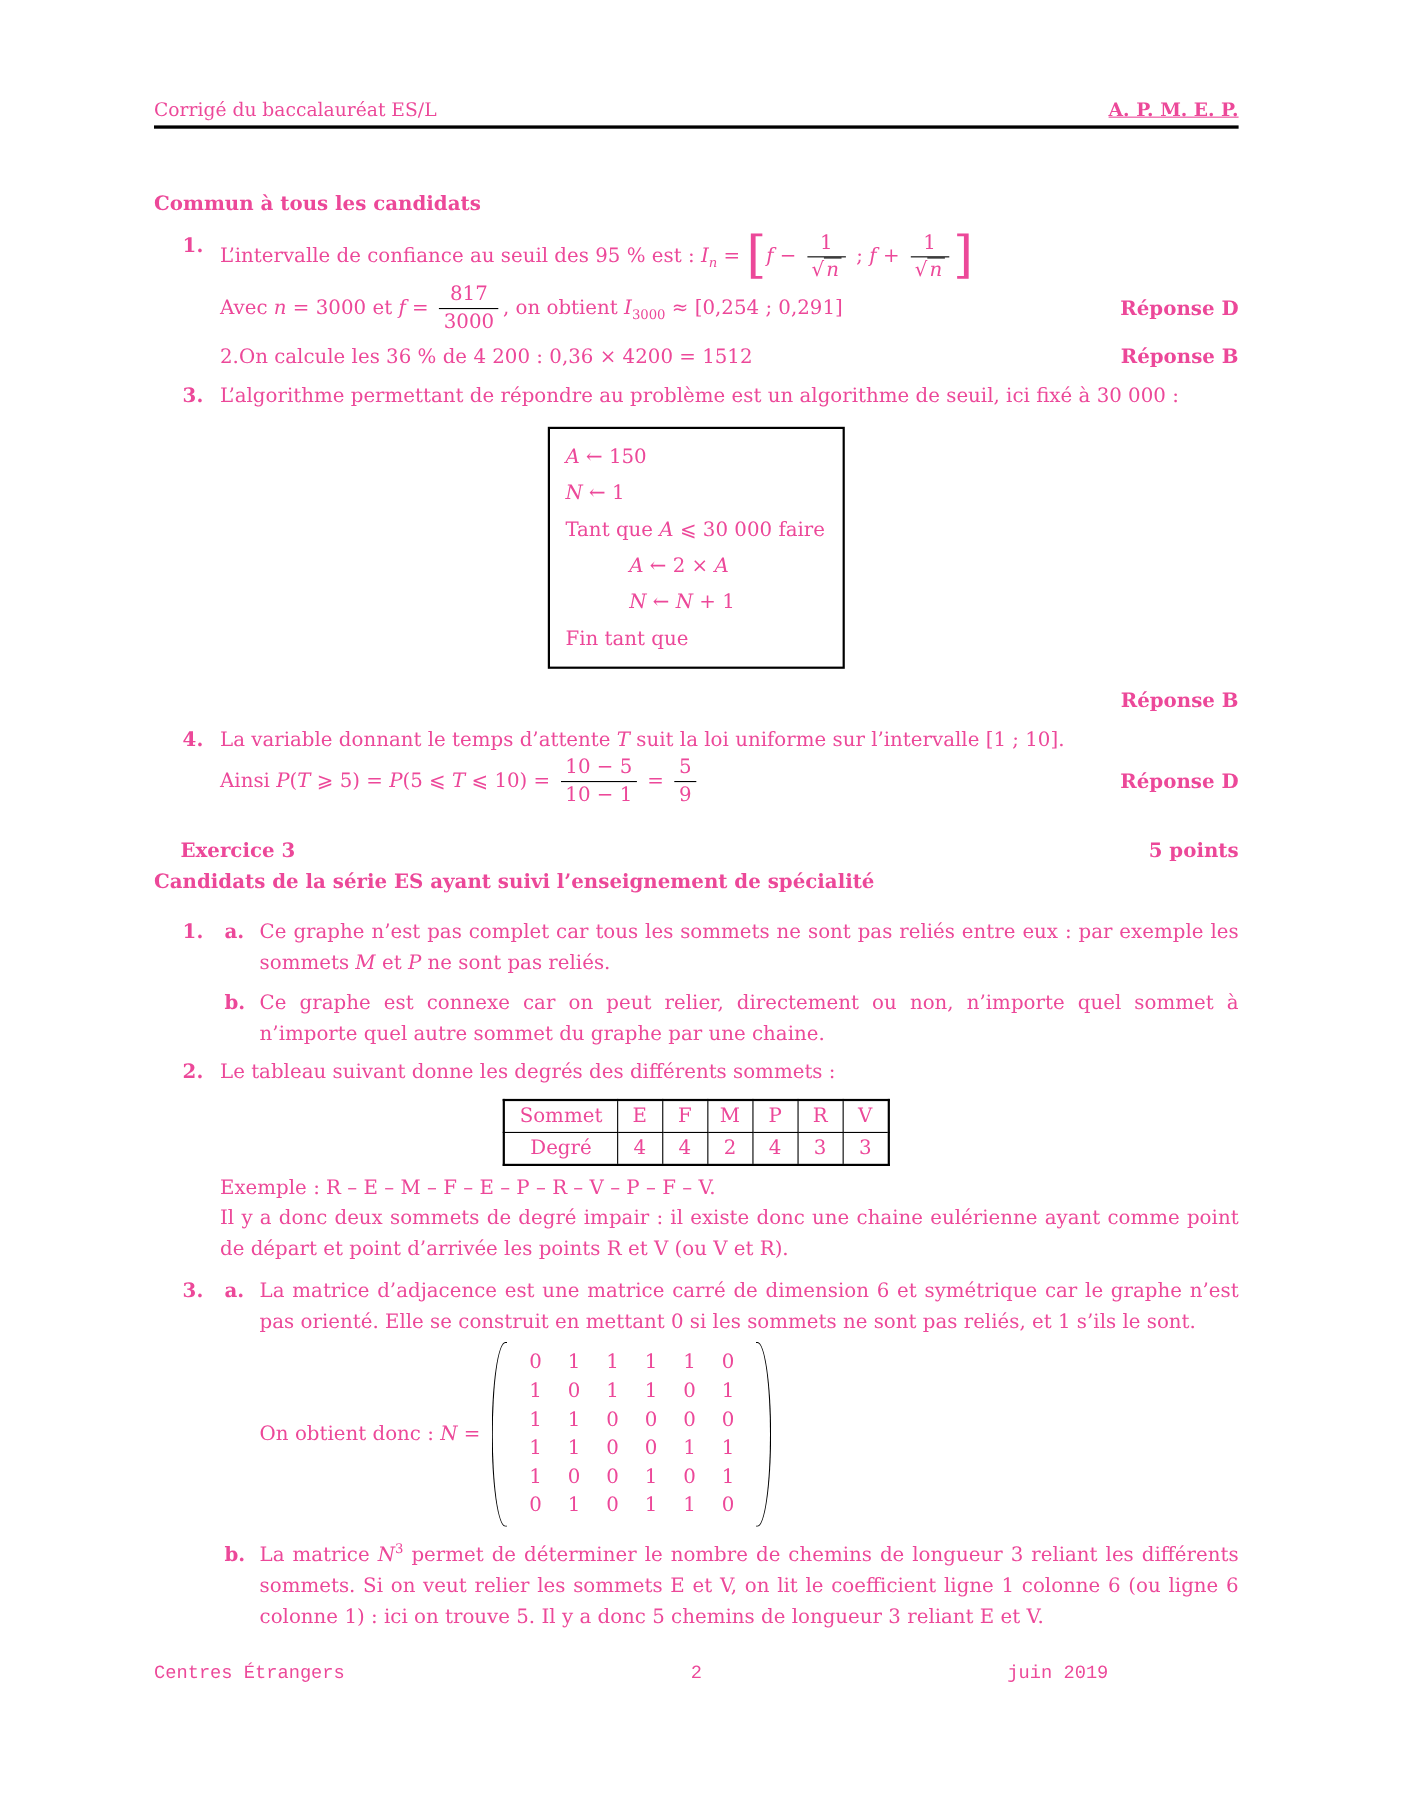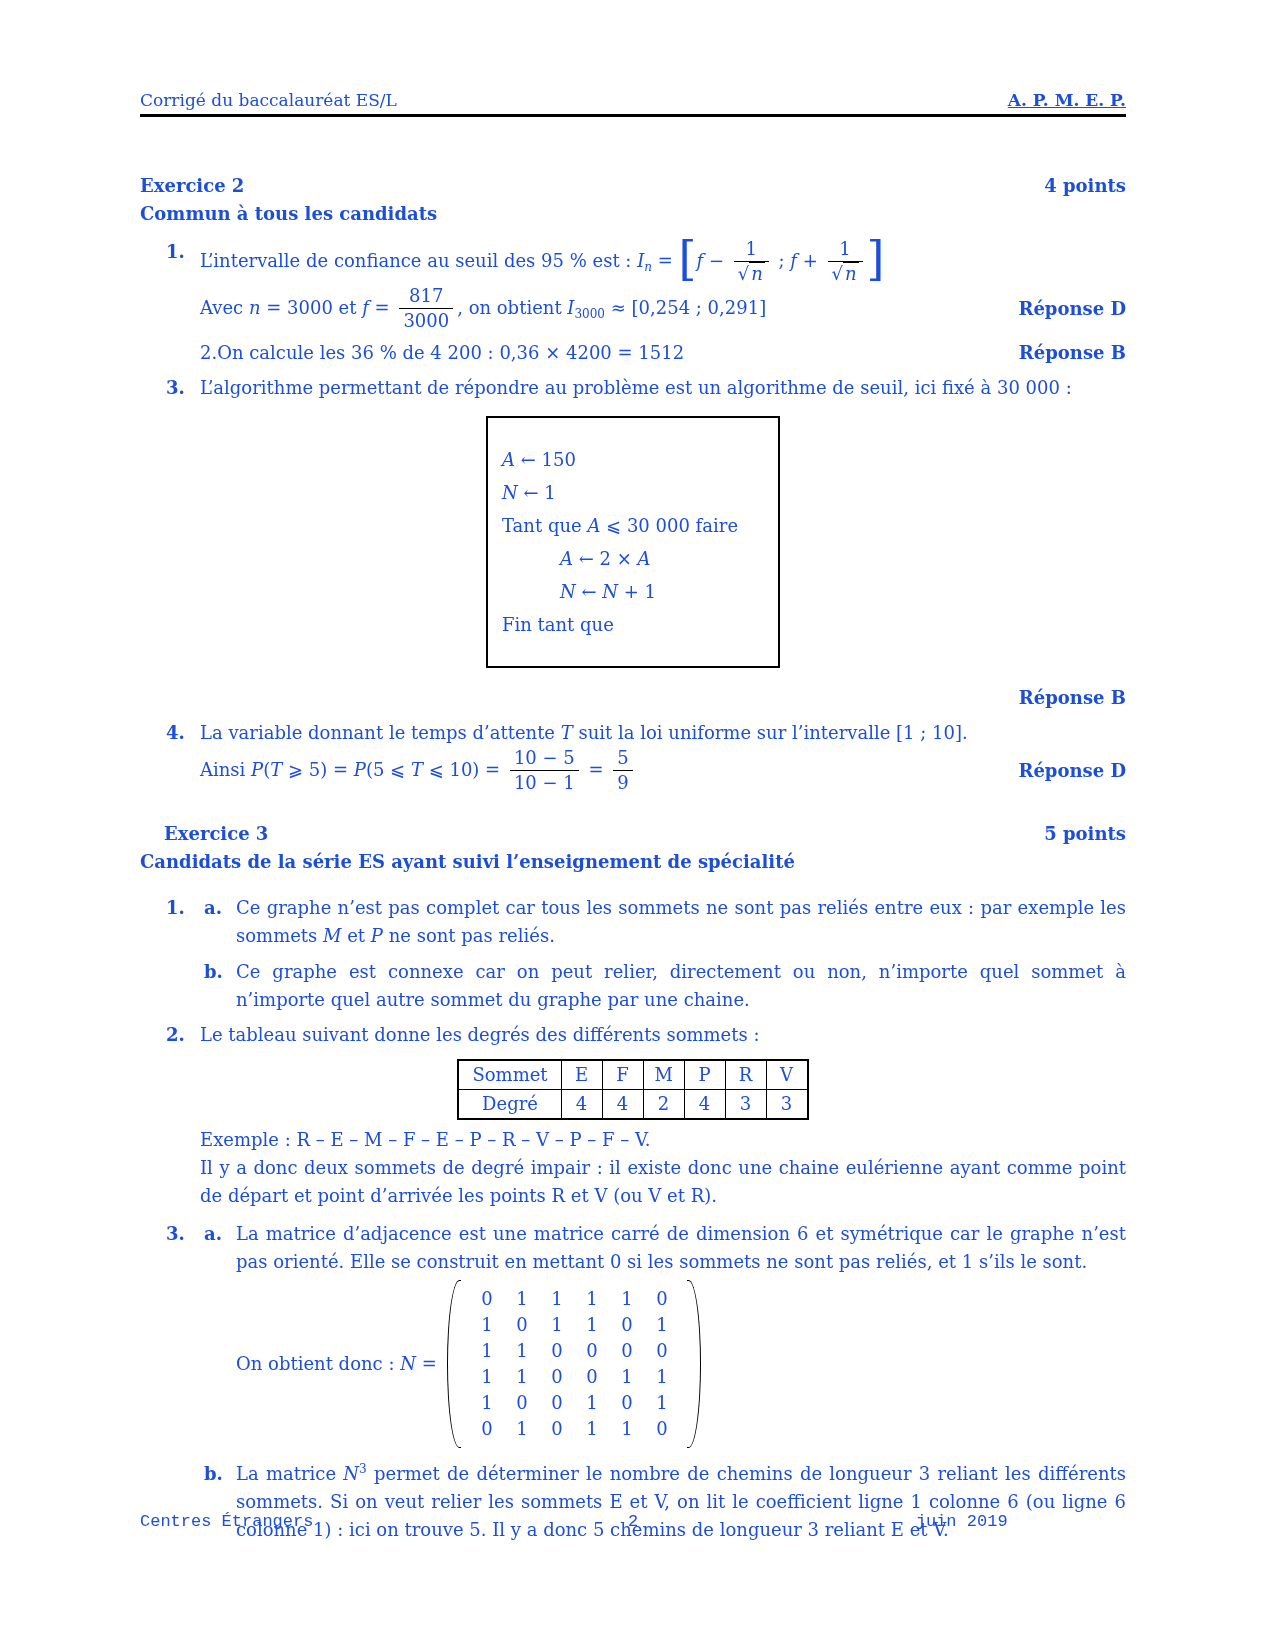--- a/index.html
+++ b/index.html
@@ -1,19 +1,19 @@
 <!DOCTYPE html>
 <html><head>
 <meta charset="utf-8">
 <style>
   html,body{margin:0;padding:0;background:#e8e8e8;}
   .page{
     position:relative;width:1275px;height:1650px;background:#ffffff;
     font-family:"DejaVu Serif","Liberation Serif",serif;
-    font-size:18px;color:#1d4ed8;overflow:hidden;margin:0 auto;
+    font-size:18px;color:#ec4899;overflow:hidden;margin:0 auto;
   }
   
   .header{
     position:absolute;left:140px;right:149px;top:90px;
     display:flex;justify-content:space-between;align-items:flex-end;
     border-bottom:3px solid #000;padding-bottom:4px;font-size:17px;
   }
   .header .hright{font-weight:bold;text-decoration:underline;}
   
   .footer{position:absolute;left:140px;right:149px;top:1512px;display:flex;font-size:17px;}
@@ -39,21 +39,21 @@
   sub{font-size:12px;line-height:0;}
   sup{font-size:12px;line-height:0;}
   
   .frac{display:inline-block;vertical-align:middle;text-align:center;line-height:22px;margin:0 4px;}
   .frac .fnum{display:block;padding:0 4px 1px;}
   .frac .fden{display:block;border-top:1.6px solid #000;padding:1px 4px 0;}
   .over{border-top:1.6px solid #000;padding:0 2px;}
   .bigb{font-size:46px;line-height:0;vertical-align:middle;position:relative;top:-3px;font-weight:normal;}
   .mathline{margin-top:10px;}
   
-  .algobox{box-sizing:border-box;width:294px;margin:14px auto 16px;border:2.2px solid #000;padding:25px 14px;line-height:33px;}
+  .algobox{box-sizing:border-box;width:270px;margin:14px auto 16px;border:2.2px solid #000;padding:9px 14px;line-height:33px;}
   .algobox .ind{padding-left:58px;}
   
   .degtable{border-collapse:collapse;margin:10px auto 2px;border:2.5px solid #000;}
   .degtable td{border:1.6px solid #000;text-align:center;height:25px;padding:0 9px;min-width:22px;font-size:18px;}
   .degtable td:first-child{padding:0 13px;}
   
   .matrixline{display:flex;align-items:center;padding-left:96px;margin-top:4px;}
   .matrix{display:flex;align-items:stretch;margin-left:5px;}
   .paren{width:13px;}
   .paren-l{border:1.7px solid #000;border-right:none;border-radius:14px 0 0 14px / 95px 0 0 95px;}
@@ -67,24 +67,20 @@
 
 <div class="page">
 
   <header class="header">
     <span>Corrigé du baccalauréat ES/L</span>
     <span class="hright">A. P. M. E. P.</span>
   </header>
 
   <main class="content">
 
-    <div class="exhead">
-      <span>Exercice 2</span>
-      <span>4 points</span>
-    </div>
     <div class="exsub">Commun à tous les candidats</div>
 
     <div class="item mathline">
       <span class="num">1.</span><span class="t">L’intervalle de confiance au seuil des 95 % est : </span><span class="var">I</span><sub class="var">n</sub><span class="t"> = </span><span class="bigb">[</span><span class="var t">f</span><span class="t"> − </span><span class="frac"><span class="fnum">1</span><span class="fden"><span>√</span><span class="over var">n</span></span></span><span class="t"> ; </span><span class="var t">f</span><span class="t"> + </span><span class="frac"><span class="fnum">1</span><span class="fden"><span>√</span><span class="over var">n</span></span></span><span class="bigb">]</span>
     </div>
 
     <div class="par answerline">
       <span><span class="t">Avec </span><span class="var">n</span><span class="t"> = 3000 et </span><span class="var">f</span><span class="t"> = </span><span class="frac"><span class="fnum">817</span><span class="fden">3000</span></span><span class="t">, on obtient </span><span class="var">I</span><sub>3000</sub><span class="t"> ≈ [0,254 ; 0,291]</span></span>
       <span class="answer">Réponse D</span>
     </div>

